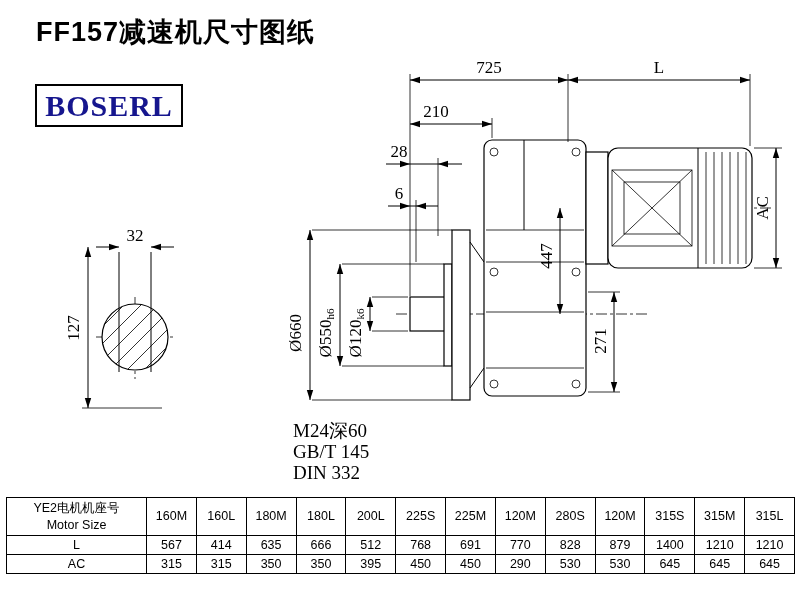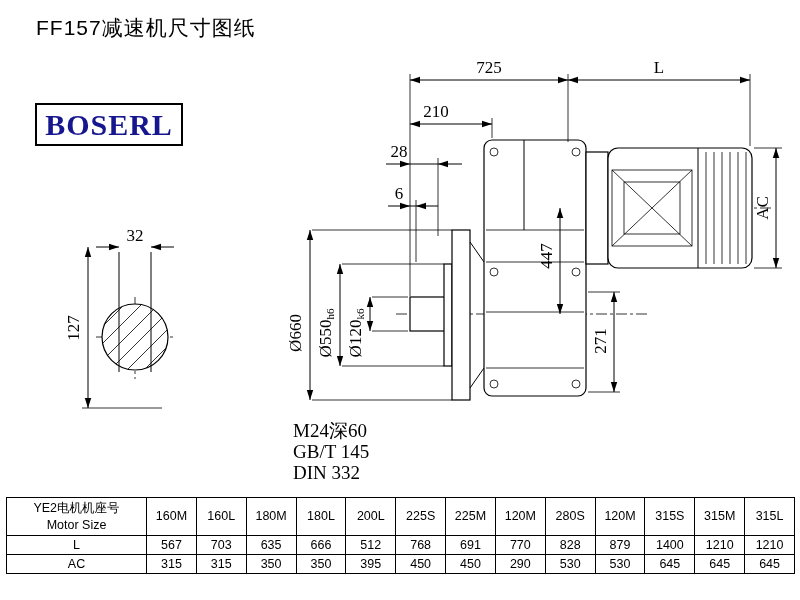--- a/index.html
+++ b/index.html
@@ -1,22 +1,22 @@
 <!DOCTYPE html>
 <html><head>
 <meta charset="utf-8">
 <style>
   * { margin:0; padding:0; box-sizing:border-box; }
   html,body { width:800px; height:600px; background:#fff; font-family:"Liberation Sans",sans-serif; color:#000; }
   .page { position:relative; width:800px; height:600px; overflow:hidden; background:#fff; }
 
-  .title { position:absolute; left:36px; top:14px; font-size:21px; font-weight:normal; letter-spacing:1px; }
+  .title { position:absolute; left:36px; top:14px; font-size:27px; font-weight:bold; letter-spacing:1px; }
 
   .logo { position:absolute; left:35px; top:84px; width:148px; height:43px; border:2px solid #000;
-          display:flex; align-items:center; justify-content:center; background:#fff;margin-top:19px; }
+          display:flex; align-items:center; justify-content:center; background:#fff; }
   .logo span { font-family:"Liberation Serif",serif; font-weight:bold; font-size:30px; color:#16168e; letter-spacing:1px; }
 
   svg.drawing { position:absolute; left:0; top:0; }
   svg .ln { stroke:#000; stroke-width:1; fill:none; }
   svg .thin { stroke:#000; stroke-width:0.8; fill:none; }
   svg .cl { stroke:#000; stroke-width:0.8; fill:none; stroke-dasharray:11 3 3 3; }
   svg .wh { fill:#fff; stroke:#000; stroke-width:1.2; }
   svg text { fill:#000; stroke:none; font-family:"Liberation Serif",serif; font-size:17px; }
   svg text.note { font-size:19px; }
 
@@ -221,21 +221,21 @@
           <th>120M</th>
           <th>315S</th>
           <th>315M</th>
           <th>315L</th>
         </tr>
     </thead>
     <tbody id="table-body">
         <tr>
           <th>L</th>
           <td>567</td>
-          <td>703</td>
+          <td>414</td>
           <td>635</td>
           <td>666</td>
           <td>512</td>
           <td>768</td>
           <td>691</td>
           <td>770</td>
           <td>828</td>
           <td>879</td>
           <td>1400</td>
           <td>1210</td>

